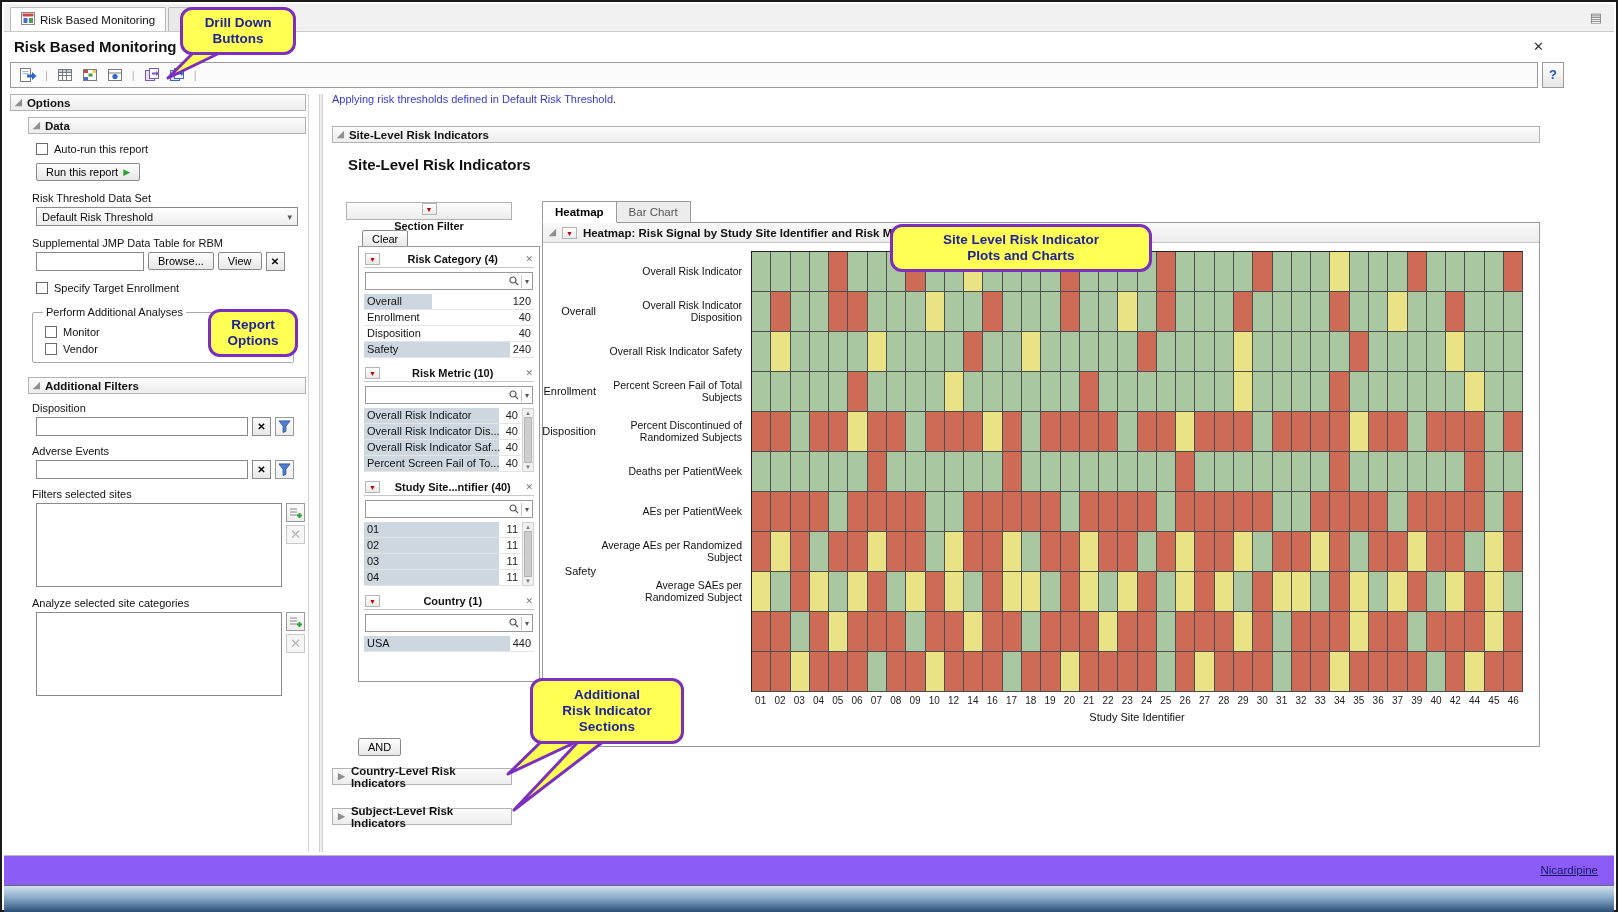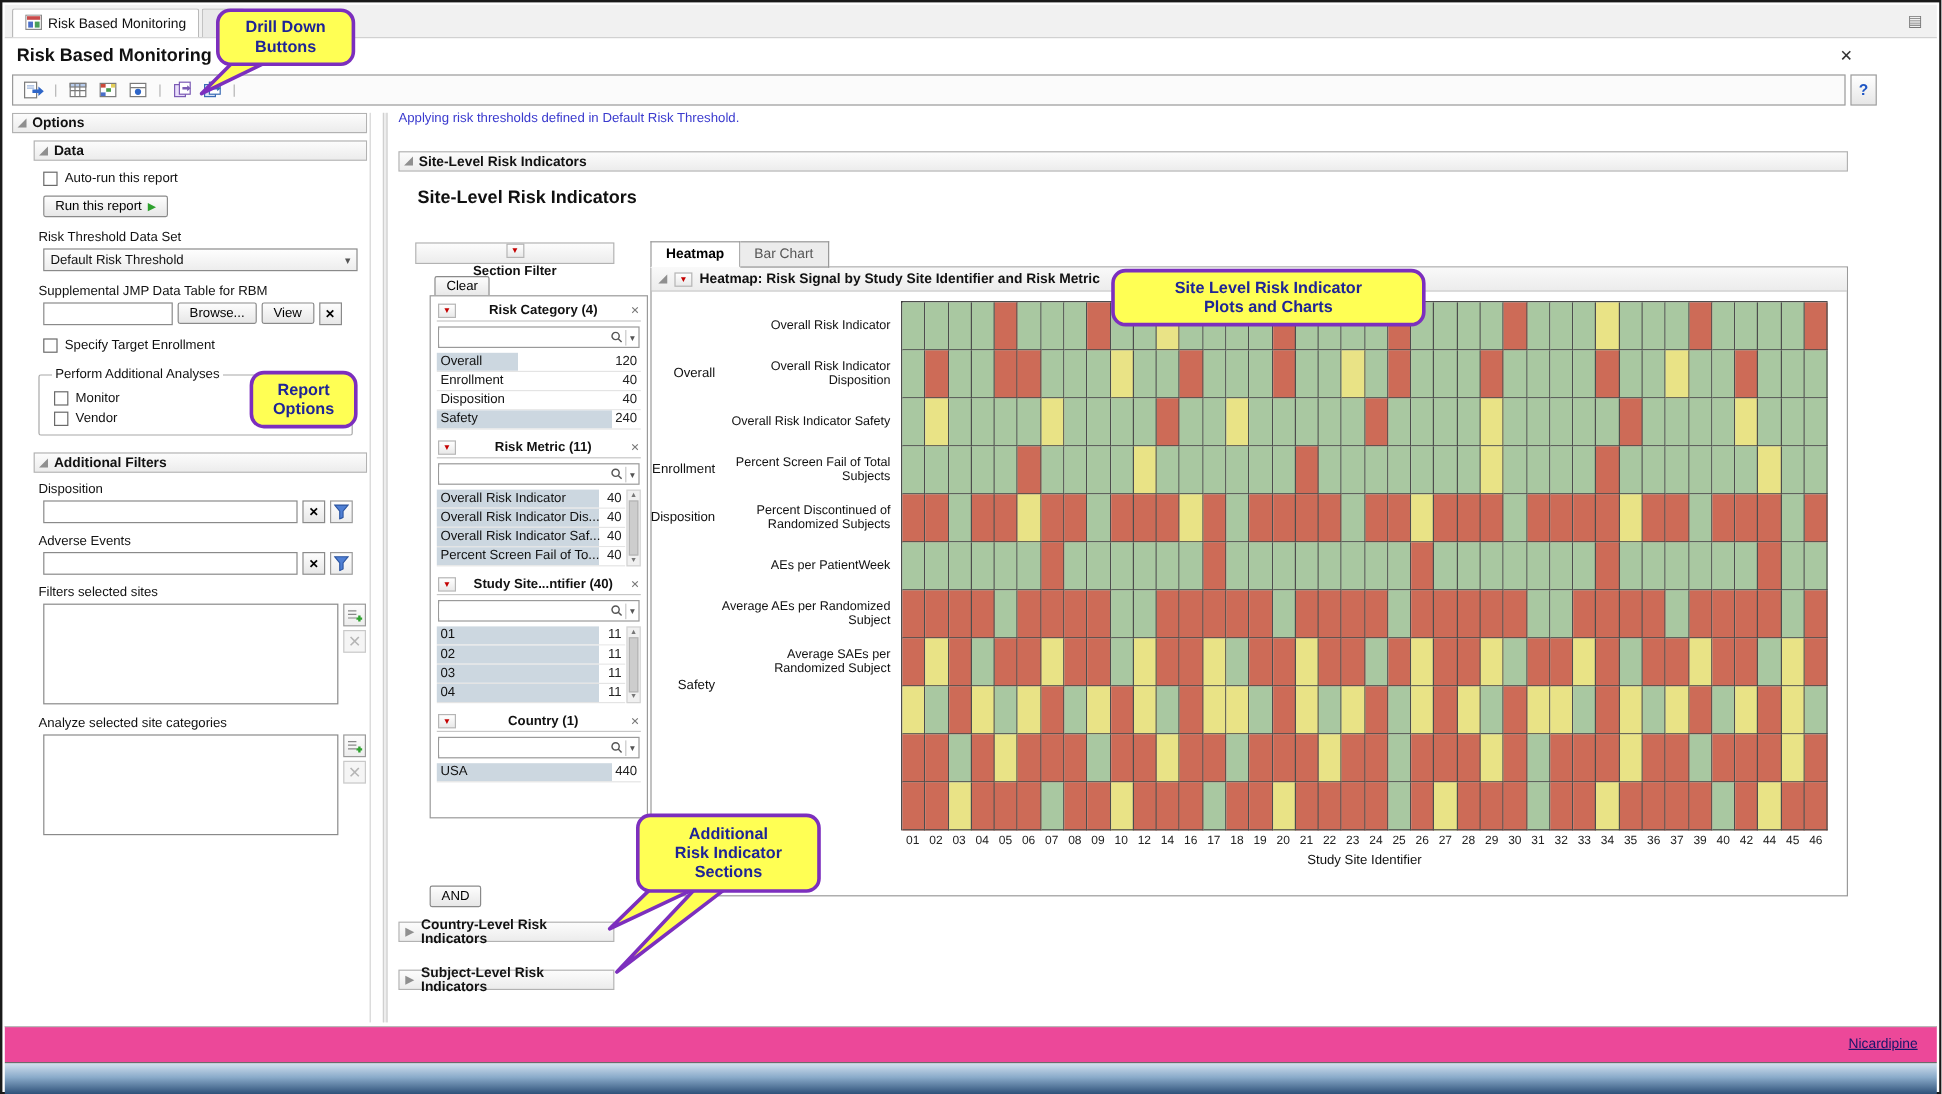--- a/index.html
+++ b/index.html
@@ -93,21 +93,21 @@
   .hm-cell { flex:1; border-right:1px solid #4d4d4d; border-bottom:1px solid #4d4d4d; }
   .hm-xrow { display:flex; margin-top:3px; }
   .hm-x { flex:1; text-align:center; font-size:10px; color:#222; }
   .hm-xtitle { text-align:center; margin-top:5px; color:#111; }
 
   .collapsed-sec { position:absolute; display:flex; align-items:center; gap:6px; border:1px solid #b2b2b2; background:linear-gradient(#fcfcfc,#ececec); height:17px; padding:0 5px; font-weight:bold; width:180px; font-size:11.5px; }
   .collapsed-sec.country { left:0; top:678px; }
   .collapsed-sec.subject { left:0; top:718px; }
 
   
-  .statusbar { position:absolute; left:2px; right:2px; top:853px; height:30px; background:#ec4899; border-top:1px solid #b9b9b9; }
+  .statusbar { position:absolute; left:2px; right:2px; top:853px; height:30px; background:#8b5cf6; border-top:1px solid #b9b9b9; }
   .status-link { position:absolute; right:16px; top:8px; text-decoration:underline; color:#16166b; font-size:11.5px; }
   .bottom-band { position:absolute; left:2px; right:2px; top:883px; height:27px; border-top:1px solid #6b6b6b; background:linear-gradient(#d3e0ee 0%, #8aabca 45%, #2c4f77 100%); }
 
   
   .callout { position:absolute; background:#ffff54; border:3px solid #7c2fbe; border-radius:12px; color:#1f2496; font-weight:bold; font-size:13.5px; text-align:center; display:flex; flex-direction:column; justify-content:center; line-height:16px; padding:3px 6px; z-index:30; }
   .callout-tails { position:absolute; left:0; top:0; width:1618px; height:912px; z-index:29; pointer-events:none; }
   .callout-tails polygon { fill:#ffff54; stroke:#7c2fbe; stroke-width:3; stroke-linejoin:round; }
 </style>
 </head>
 <body>
@@ -344,21 +344,21 @@
             </div>
             <div class="fg-row" style="background: linear-gradient(to right, rgb(204, 215, 224) 86%, rgb(255, 255, 255) 86%);">
               <span class="fg-lab">Safety</span>
               <span class="fg-cnt">240</span>
             </div>
           </div>
         </div>
         <div class="fgroup">
           <div class="fg-head">
             <span class="redtri">▼</span>
-            <span class="fg-title">Risk Metric (11)</span>
+            <span class="fg-title">Risk Metric (10)</span>
             <span class="fg-close">✕</span>
           </div>
           <div class="fg-search">
             <input style="">
             <span class="mag">
               <svg width="10" height="10" viewBox="0 0 10 10">
                 <circle cx="4" cy="4" r="3" fill="none" stroke="#555" stroke-width="1.2"></circle>
                 <line x1="6.2" y1="6.2" x2="9" y2="9" stroke="#555" stroke-width="1.2"></line>
               </svg>
             </span>
@@ -471,20 +471,21 @@
             <div class="hm-group" style="height: 40px;">Enrollment</div>
             <div class="hm-group" style="height: 40px;">Disposition</div>
             <div class="hm-group" style="height: 240px;">Safety</div>
           </div>
         <div class="hm-labels">
             <div class="hm-label">Overall Risk Indicator</div>
             <div class="hm-label">Overall Risk Indicator Disposition</div>
             <div class="hm-label">Overall Risk Indicator Safety</div>
             <div class="hm-label">Percent Screen Fail of Total Subjects</div>
             <div class="hm-label">Percent Discontinued of Randomized Subjects</div>
+            <div class="hm-label">Deaths per PatientWeek</div>
             <div class="hm-label">AEs per PatientWeek</div>
             <div class="hm-label">Average AEs per Randomized Subject</div>
             <div class="hm-label">Average SAEs per Randomized Subject</div>
           </div>
         <div class="hm-main">
           <div class="hm-cells">
               <div class="hm-row">
                 <div class="hm-cell" style="background: rgb(169, 200, 161);"></div>
                 <div class="hm-cell" style="background: rgb(169, 200, 161);"></div>
                 <div class="hm-cell" style="background: rgb(169, 200, 161);"></div>
@@ -1015,21 +1016,21 @@
     <polygon points="576,740 606,736 512,808"></polygon>
   </svg>
   <div class="callout" style="left:178px; top:5px; width:116px; height:48px">
     <div>Drill Down</div>
     <div>Buttons</div>
   </div>
   <div class="callout" style="left:206px; top:307px; width:90px; height:48px">
     <div>Report</div>
     <div>Options</div>
   </div>
-  <div class="callout" style="left:924px; top:222px; width:262px; height:48px">
+  <div class="callout" style="left:888px; top:222px; width:262px; height:48px">
     <div>Site Level Risk Indicator</div>
     <div>Plots and Charts</div>
   </div>
   <div class="callout" style="left:528px; top:676px; width:154px; height:66px">
     <div>Additional</div>
     <div>Risk Indicator</div>
     <div>Sections</div>
   </div>
 
 </div>

